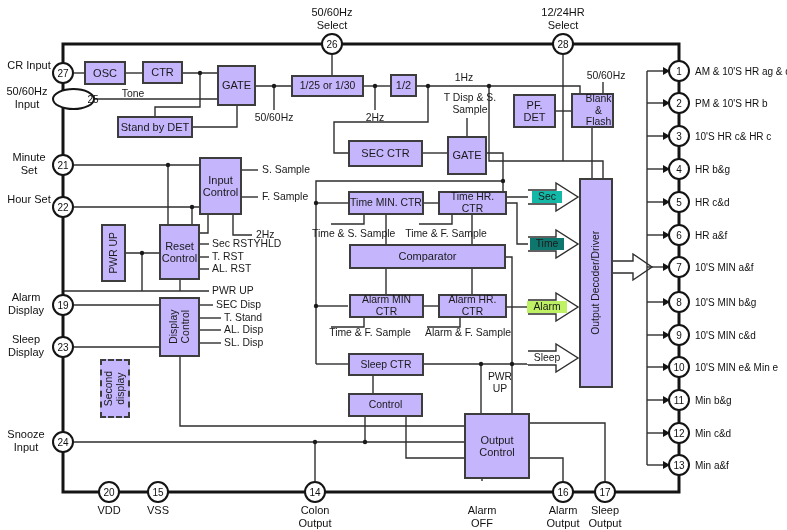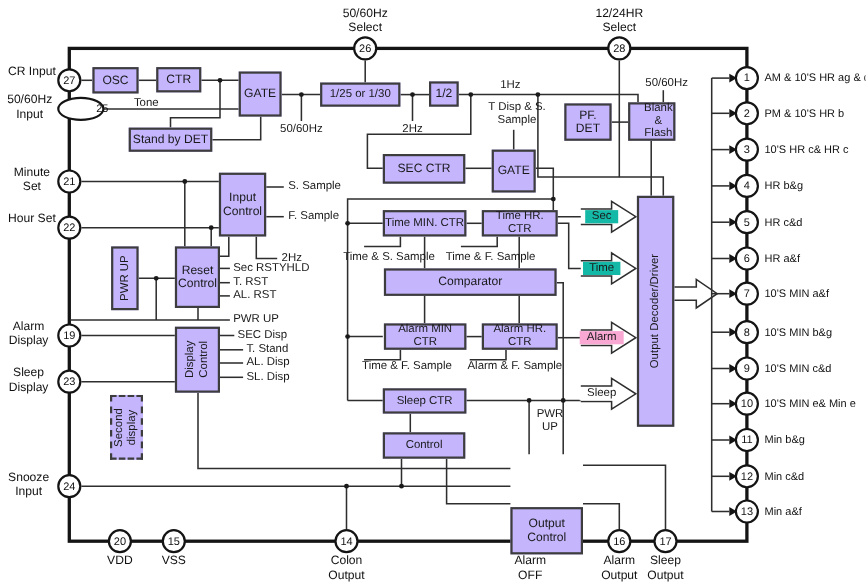--- a/index.html
+++ b/index.html
@@ -216,30 +216,30 @@
     </div>
   <div class="box sm" style="left:438px;top:294px;width:69px;height:24px;">
       <span>Alarm HR. CTR</span>
     </div>
   <div class="box sm" style="left:348px;top:353px;width:76px;height:23px;">
       <span>Sleep CTR</span>
     </div>
   <div class="box sm" style="left:348px;top:393px;width:75px;height:24px;">
       <span>Control</span>
     </div>
-  <div class="box" style="left:464px;top:413px;width:66px;height:43px;margin-top:48px;">
+  <div class="box" style="left:464px;top:413px;width:66px;height:66px;">
       <span>Output Control</span>
     </div>
   <div class="box sm" style="left:579px;top:178px;width:34px;height:210px;">
       <span class="vt">Output Decoder/Driver</span>
     </div>
 
   <div class="lbl" style="left:532px;top:191px;width:30px;text-align:center;background:#14b8a6;z-index:2;">Sec</div>
-  <div class="lbl" style="left:530px;top:238px;width:34px;text-align:center;background:#14b8a6;z-index:2;">Time</div>
-  <div class="lbl" style="left:527px;top:301px;width:40px;text-align:center;background:#f9a8d4;z-index:2;">Alarm</div>
+  <div class="lbl" style="left:530px;top:238px;width:34px;text-align:center;background:#0f766e;z-index:2;">Time</div>
+  <div class="lbl" style="left:527px;top:301px;width:40px;text-align:center;background:#bef264;z-index:2;">Alarm</div>
   <div class="lbl" style="left:527px;top:352px;width:40px;text-align:center;background:#fff;z-index:2;">Sleep</div>
 
   <div class="lbl" style="left:118px;top:88px;width:30px;text-align:center;">Tone</div>
   <div class="lbl" style="left:252px;top:112px;width:44px;text-align:center;">50/60Hz</div>
   <div class="lbl" style="left:360px;top:112px;width:30px;text-align:center;">2Hz</div>
   <div class="lbl" style="left:412px;top:72px;width:32px;text-align:center;margin-left:36px;">1Hz</div>
   <div class="lbl c" style="left:435px;top:92px;width:70px;text-align:center;">T Disp &amp; S. Sample</div>
   <div class="lbl" style="left:582px;top:70px;width:48px;text-align:center;">50/60Hz</div>
   <div class="lbl" style="left:262px;top:164px;">S. Sample</div>
   <div class="lbl" style="left:262px;top:191px;">F. Sample</div>

